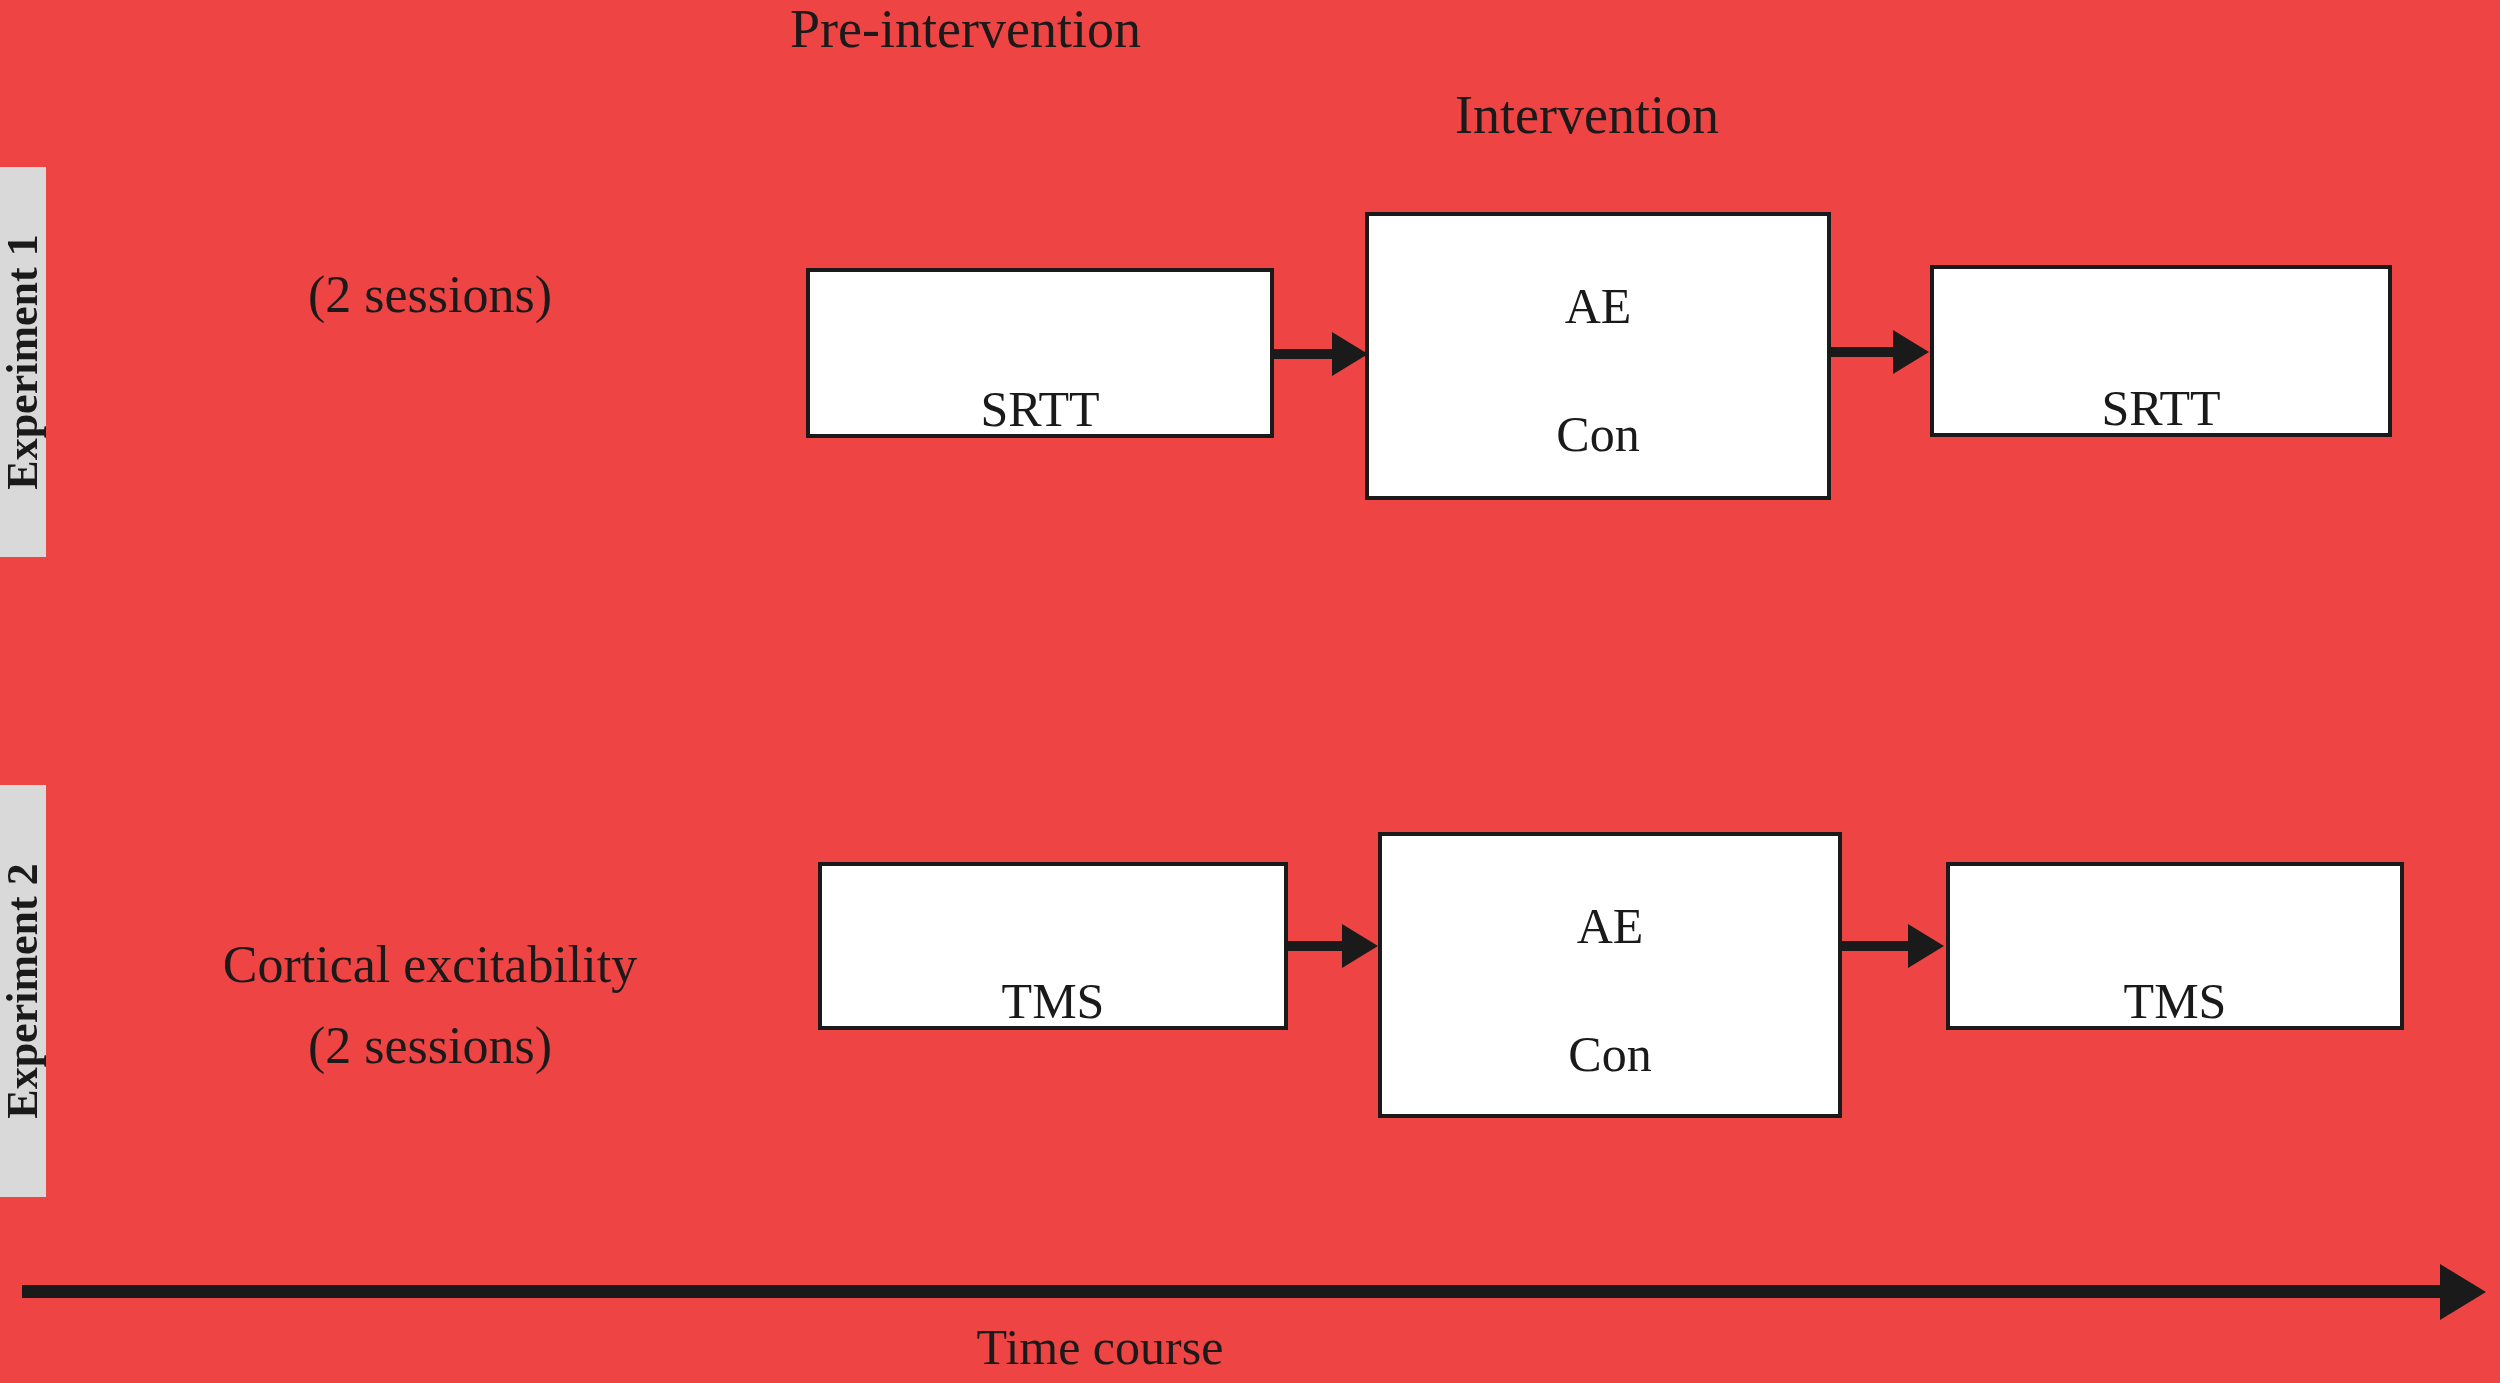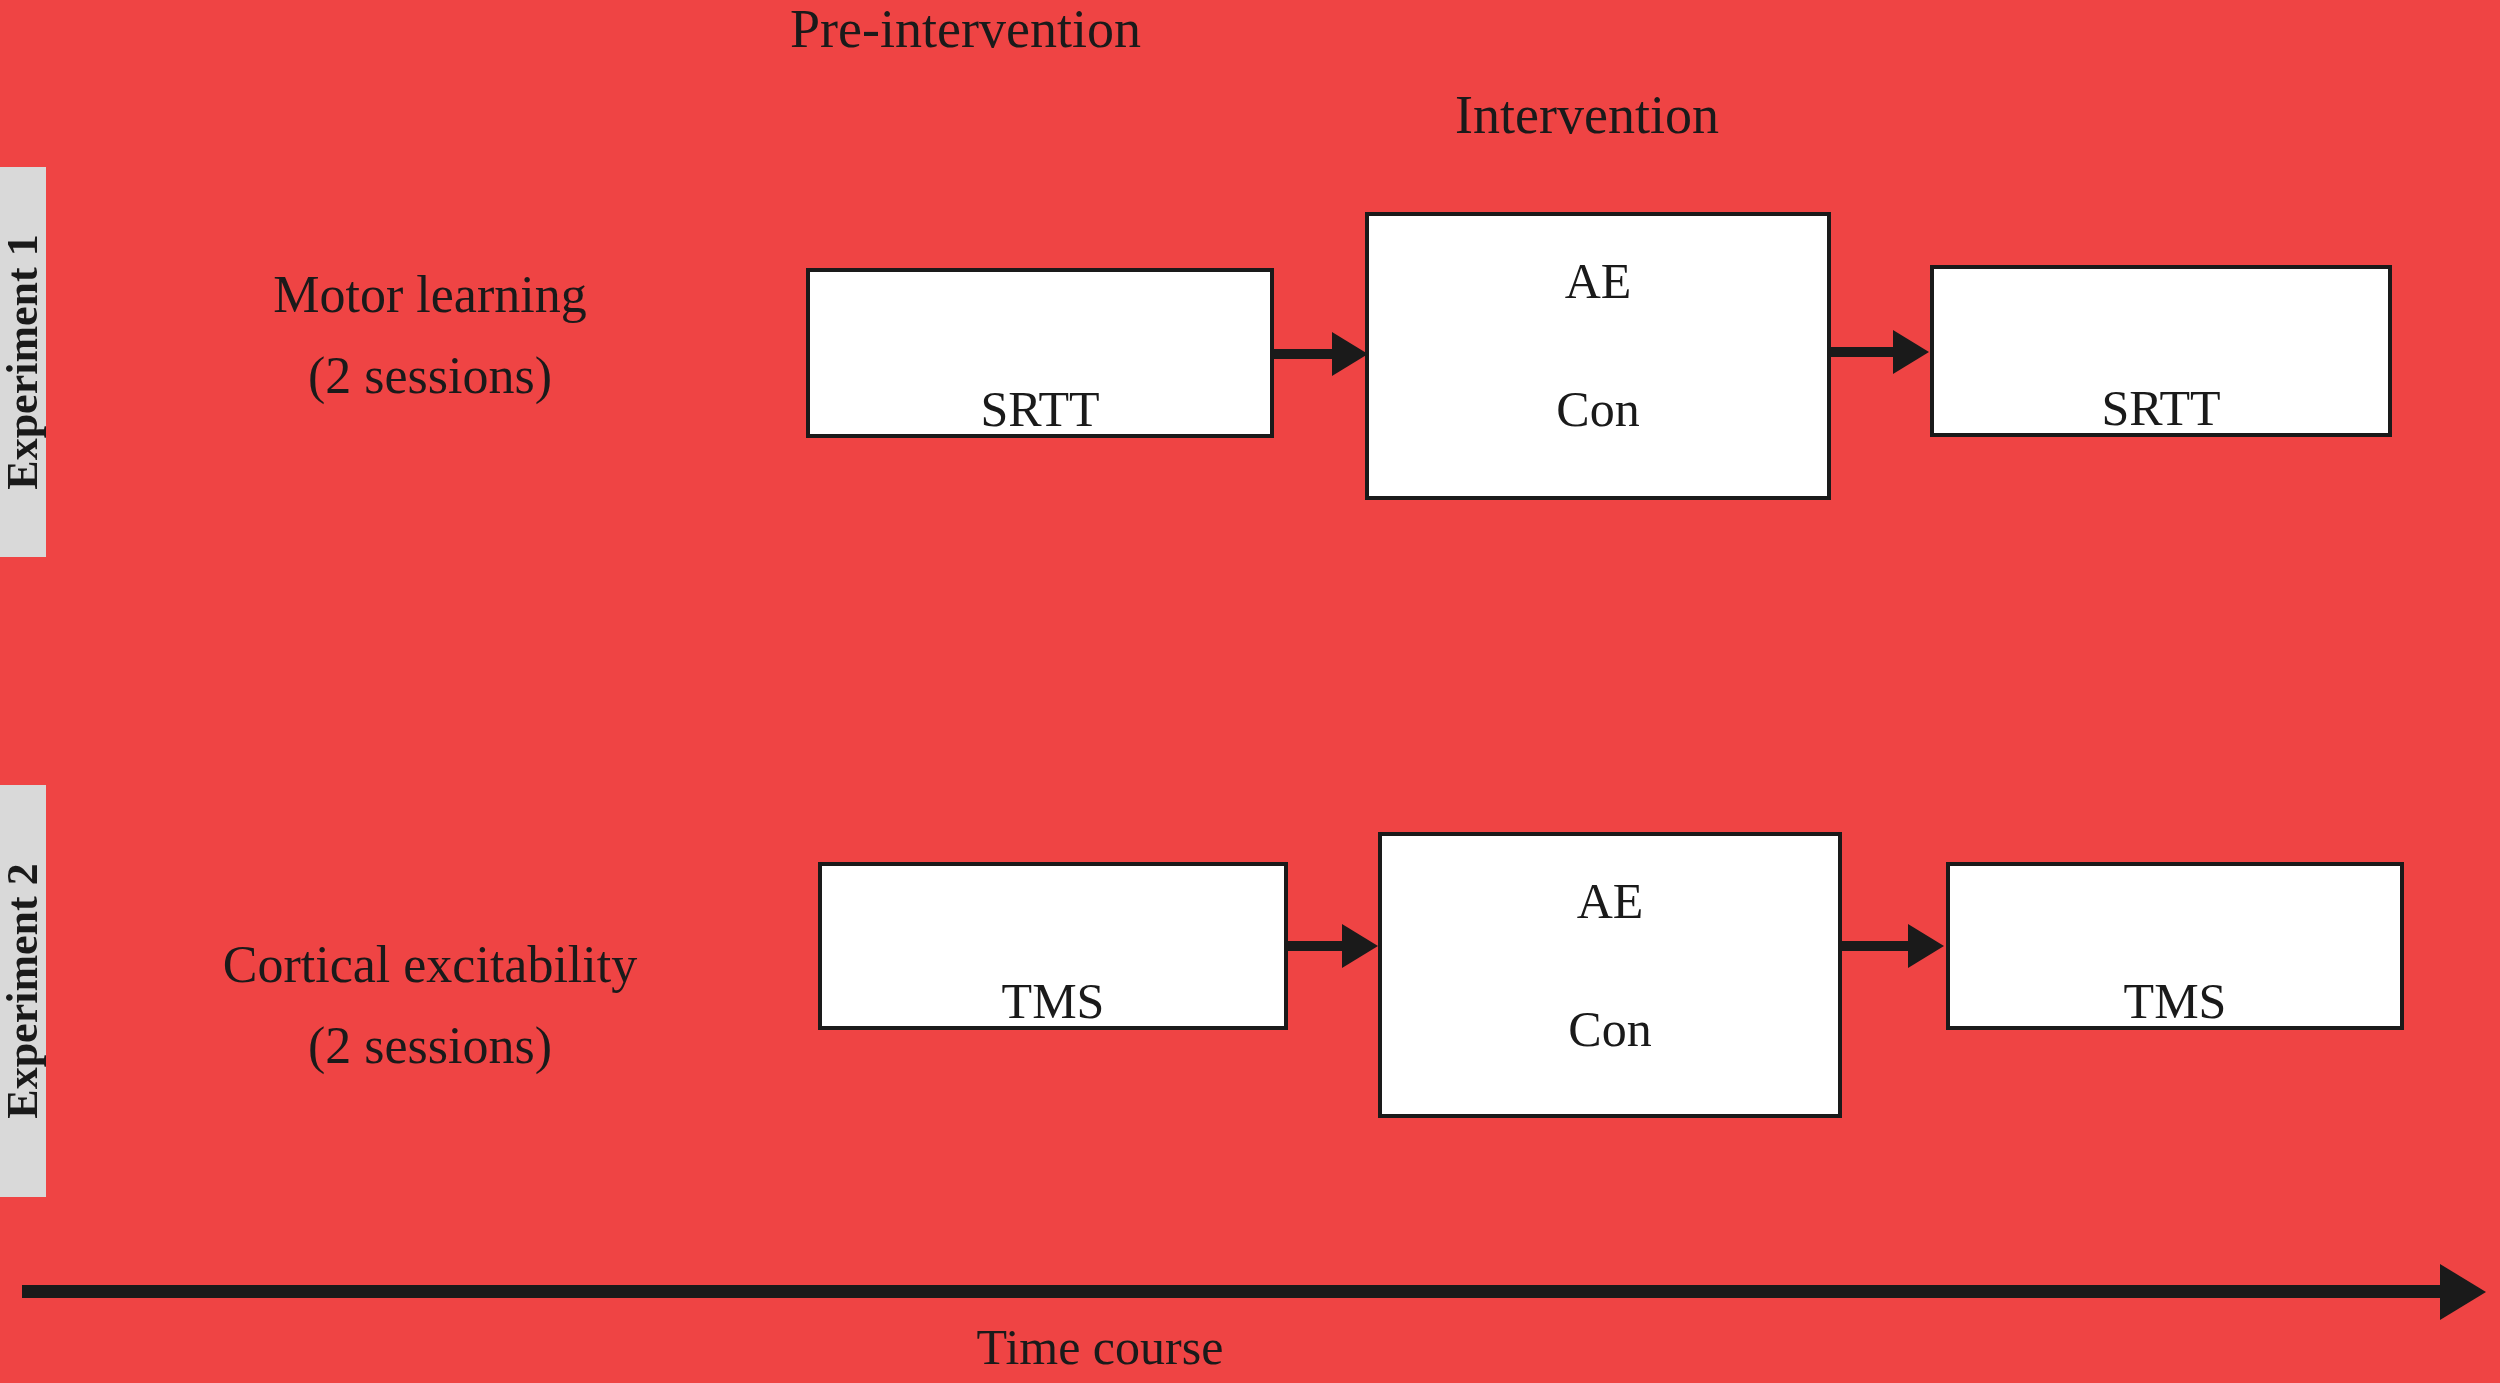--- a/index.html
+++ b/index.html
@@ -85,21 +85,21 @@
   
   #box-r1-pre  { left: 806px;  top: 268px; width: 468px; height: 170px; }
   #box-r1-int  { left: 1365px; top: 212px; width: 466px; height: 288px; }
   #box-r1-post { left: 1930px; top: 265px; width: 462px; height: 172px; }
   
   #box-r2-pre  { left: 818px;  top: 862px;  width: 470px; height: 168px; }
   #box-r2-int  { left: 1378px; top: 832px;  width: 464px; height: 286px; }
   #box-r2-post { left: 1946px; top: 862px;  width: 458px; height: 168px; }
 
   
-  .int-box { justify-content: flex-start; padding-top: 40px; }
+  .int-box { justify-content: flex-start; padding-top: 65px; }
   .int-box .box-line + .box-line { margin-top: 78px; }
 
   
   .connector {
     position: absolute;
     height: 10px;
     background: #1a1a1a;
   }
   .connector .arrowhead {
     position: absolute;
@@ -155,21 +155,20 @@
 <div id="canvas">
 
   <div class="col-header" id="hdr-pre">Pre-intervention</div>
   <div class="col-header" id="hdr-int">Intervention</div>
 
   <div class="exp-band" id="band-exp1">
     <span class="exp-label">Experiment 1</span>
   </div>
 
   <div class="row-desc" id="desc-row1">
-    <span class="desc-line">Motor learning</span>
     <span class="desc-line">(2 sessions)</span>
   </div>
 
   <div class="flow-box" id="box-r1-pre">
     <span class="box-line">SRTT</span>
   </div>
 
   <div class="connector" id="conn-r1-a">
     <span class="arrowhead"></span>
   </div>

